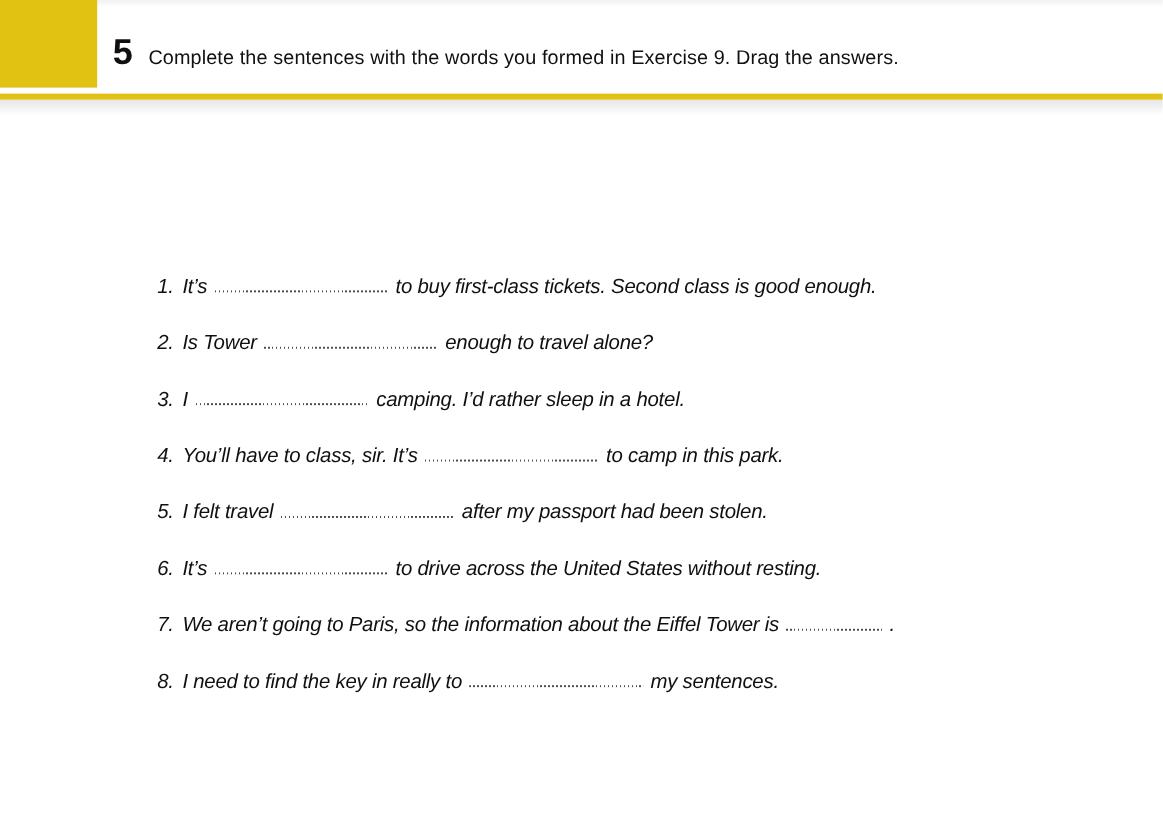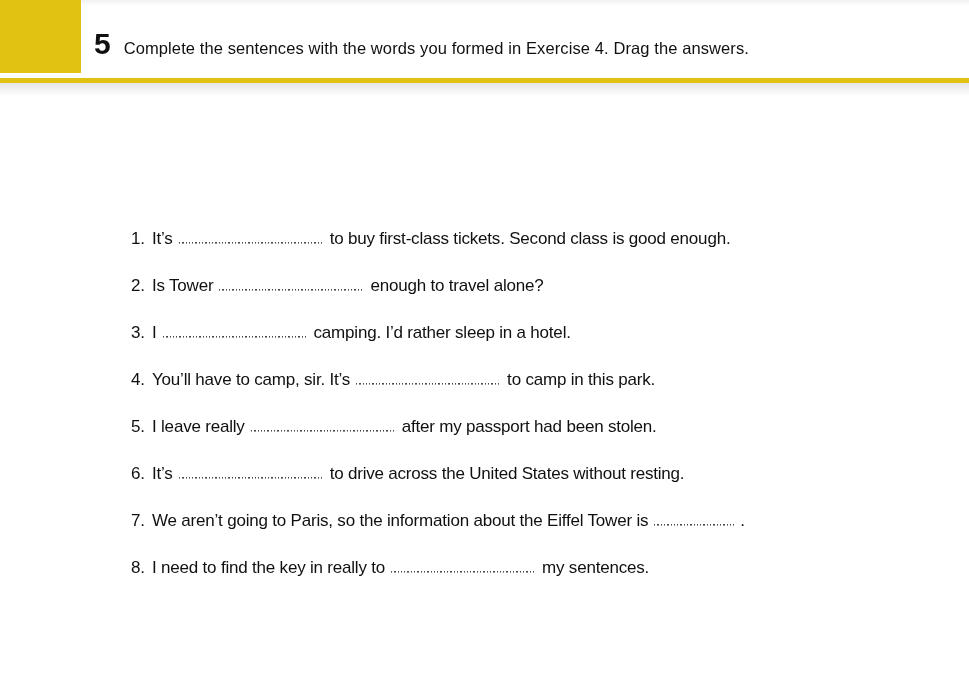--- a/index.html
+++ b/index.html
@@ -62,20 +62,21 @@
   .sentence-list{
     position:absolute;
     top:215px;left:131px;right:20px;
   }
   .sentence-row{
     line-height:47px;
     height:47px;
     font-size:17px;
     letter-spacing:-0.2px;
     white-space:nowrap;
+    font-style:italic;
   }
   .sentence-number{
     display:inline-block;
     width:21px;
   }
   .answer-blank{
     display:inline-block;
     height:12px;
     margin:0 6px;
     vertical-align:baseline;
@@ -90,31 +91,31 @@
 </style>
 </head>
 <body>
 
 <div class="page">
 
   <div class="header">
     <div class="corner-square"></div>
     <div class="header-content">
       <span class="ex-num">5</span>
-      <span class="instruction">Complete the sentences with the words you formed in Exercise 4. Drag the answers.</span>
+      <span class="instruction">Complete the sentences with the words you formed in Exercise 9. Drag the answers.</span>
     </div>
   </div>
 
   <div class="rule"></div>
   <div class="rule-shadow"></div>
 
   <div class="sentence-list">
       <div class="sentence-row"><span class="sentence-number">1.</span><span class="sentence-text">It’s</span><span class="answer-blank" style="width: 145px;"></span><span class="sentence-text">to buy first-class tickets. Second class is good enough.</span></div>
       <div class="sentence-row"><span class="sentence-number">2.</span><span class="sentence-text">Is Tower</span><span class="answer-blank" style="width: 145px;"></span><span class="sentence-text">enough to travel alone?</span></div>
       <div class="sentence-row"><span class="sentence-number">3.</span><span class="sentence-text">I</span><span class="answer-blank" style="width: 145px;"></span><span class="sentence-text">camping. I’d rather sleep in a hotel.</span></div>
-      <div class="sentence-row"><span class="sentence-number">4.</span><span class="sentence-text">You’ll have to camp, sir. It’s</span><span class="answer-blank" style="width: 145px;"></span><span class="sentence-text">to camp in this park.</span></div>
-      <div class="sentence-row"><span class="sentence-number">5.</span><span class="sentence-text">I leave really</span><span class="answer-blank" style="width: 145px;"></span><span class="sentence-text">after my passport had been stolen.</span></div>
+      <div class="sentence-row"><span class="sentence-number">4.</span><span class="sentence-text">You’ll have to class, sir. It’s</span><span class="answer-blank" style="width: 145px;"></span><span class="sentence-text">to camp in this park.</span></div>
+      <div class="sentence-row"><span class="sentence-number">5.</span><span class="sentence-text">I felt travel</span><span class="answer-blank" style="width: 145px;"></span><span class="sentence-text">after my passport had been stolen.</span></div>
       <div class="sentence-row"><span class="sentence-number">6.</span><span class="sentence-text">It’s</span><span class="answer-blank" style="width: 145px;"></span><span class="sentence-text">to drive across the United States without resting.</span></div>
       <div class="sentence-row"><span class="sentence-number">7.</span><span class="sentence-text">We aren’t going to Paris, so the information about the Eiffel Tower is</span><span class="answer-blank" style="width: 80px;"></span><span class="sentence-text">.</span></div>
       <div class="sentence-row"><span class="sentence-number">8.</span><span class="sentence-text">I need to find the key in really to</span><span class="answer-blank" style="width: 145px;"></span><span class="sentence-text">my sentences.</span></div>
     </div>
 
 </div>
 
 </body></html>

